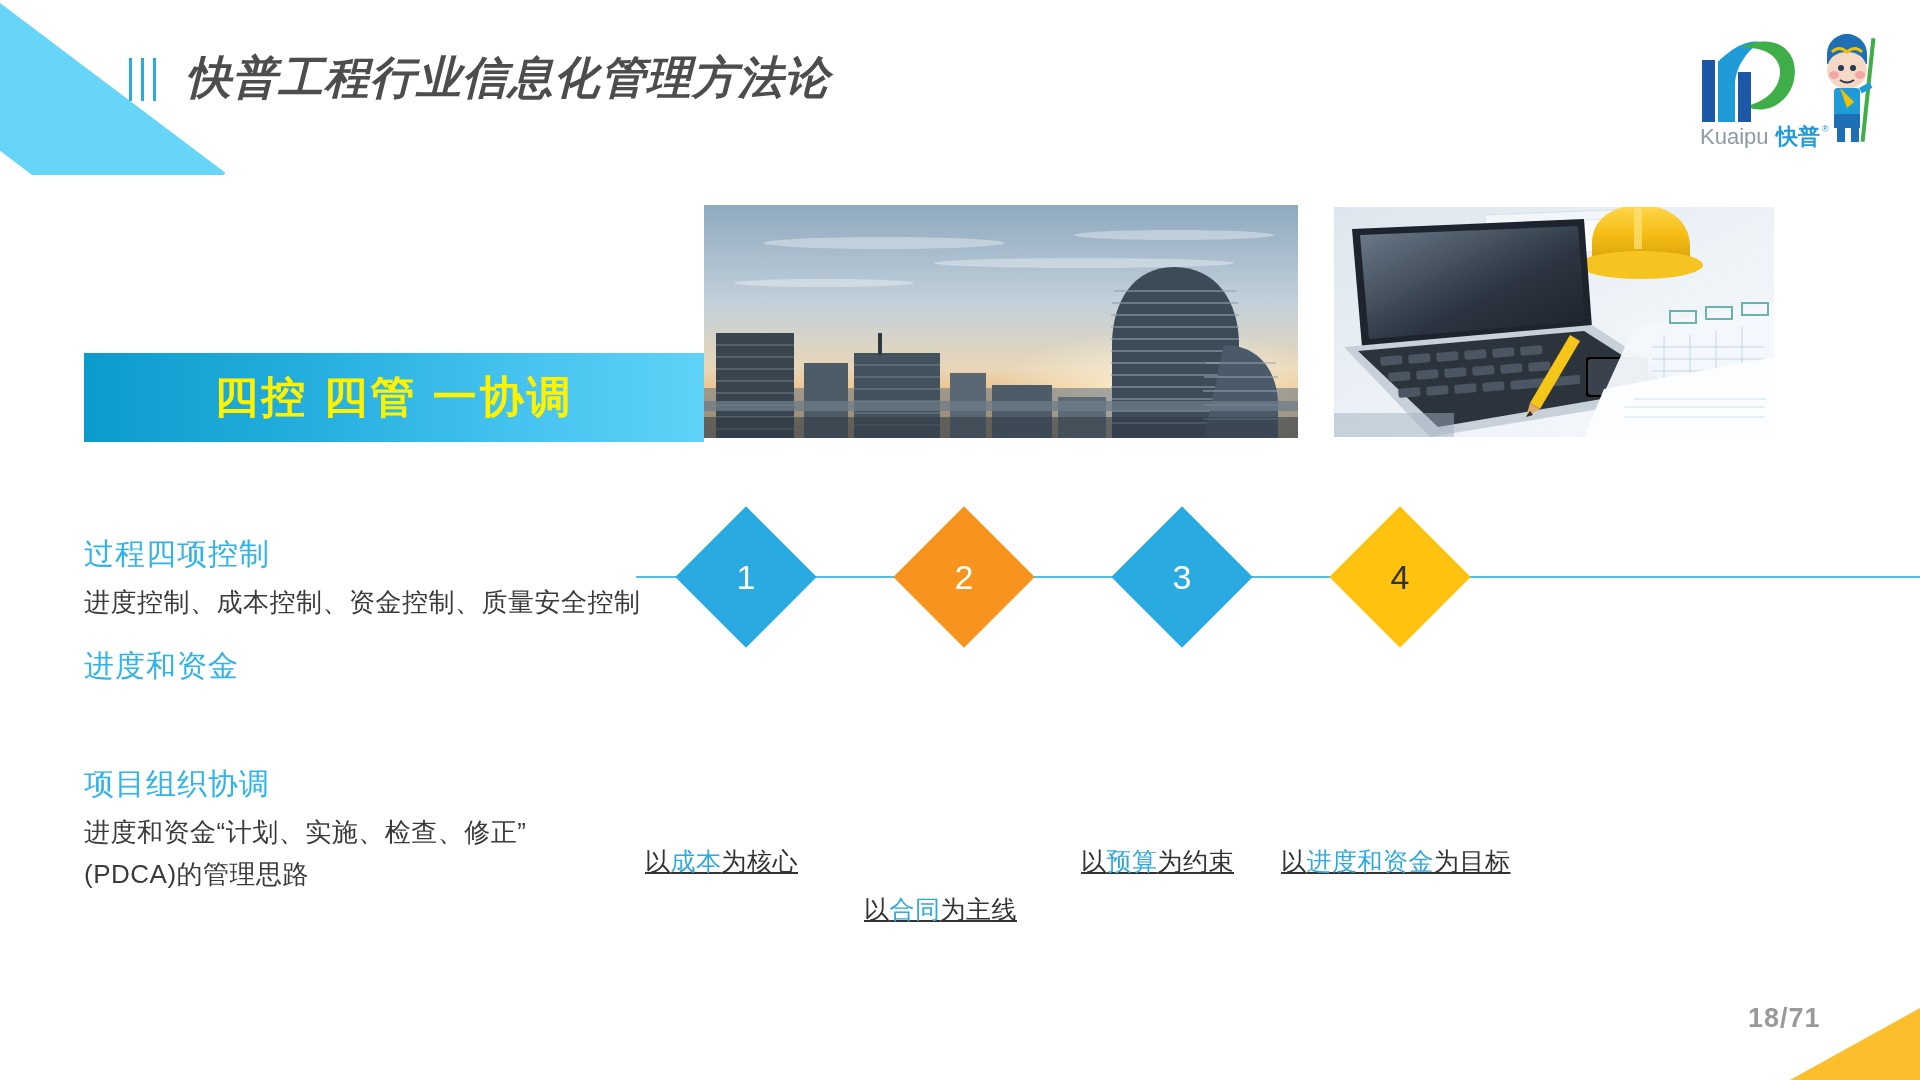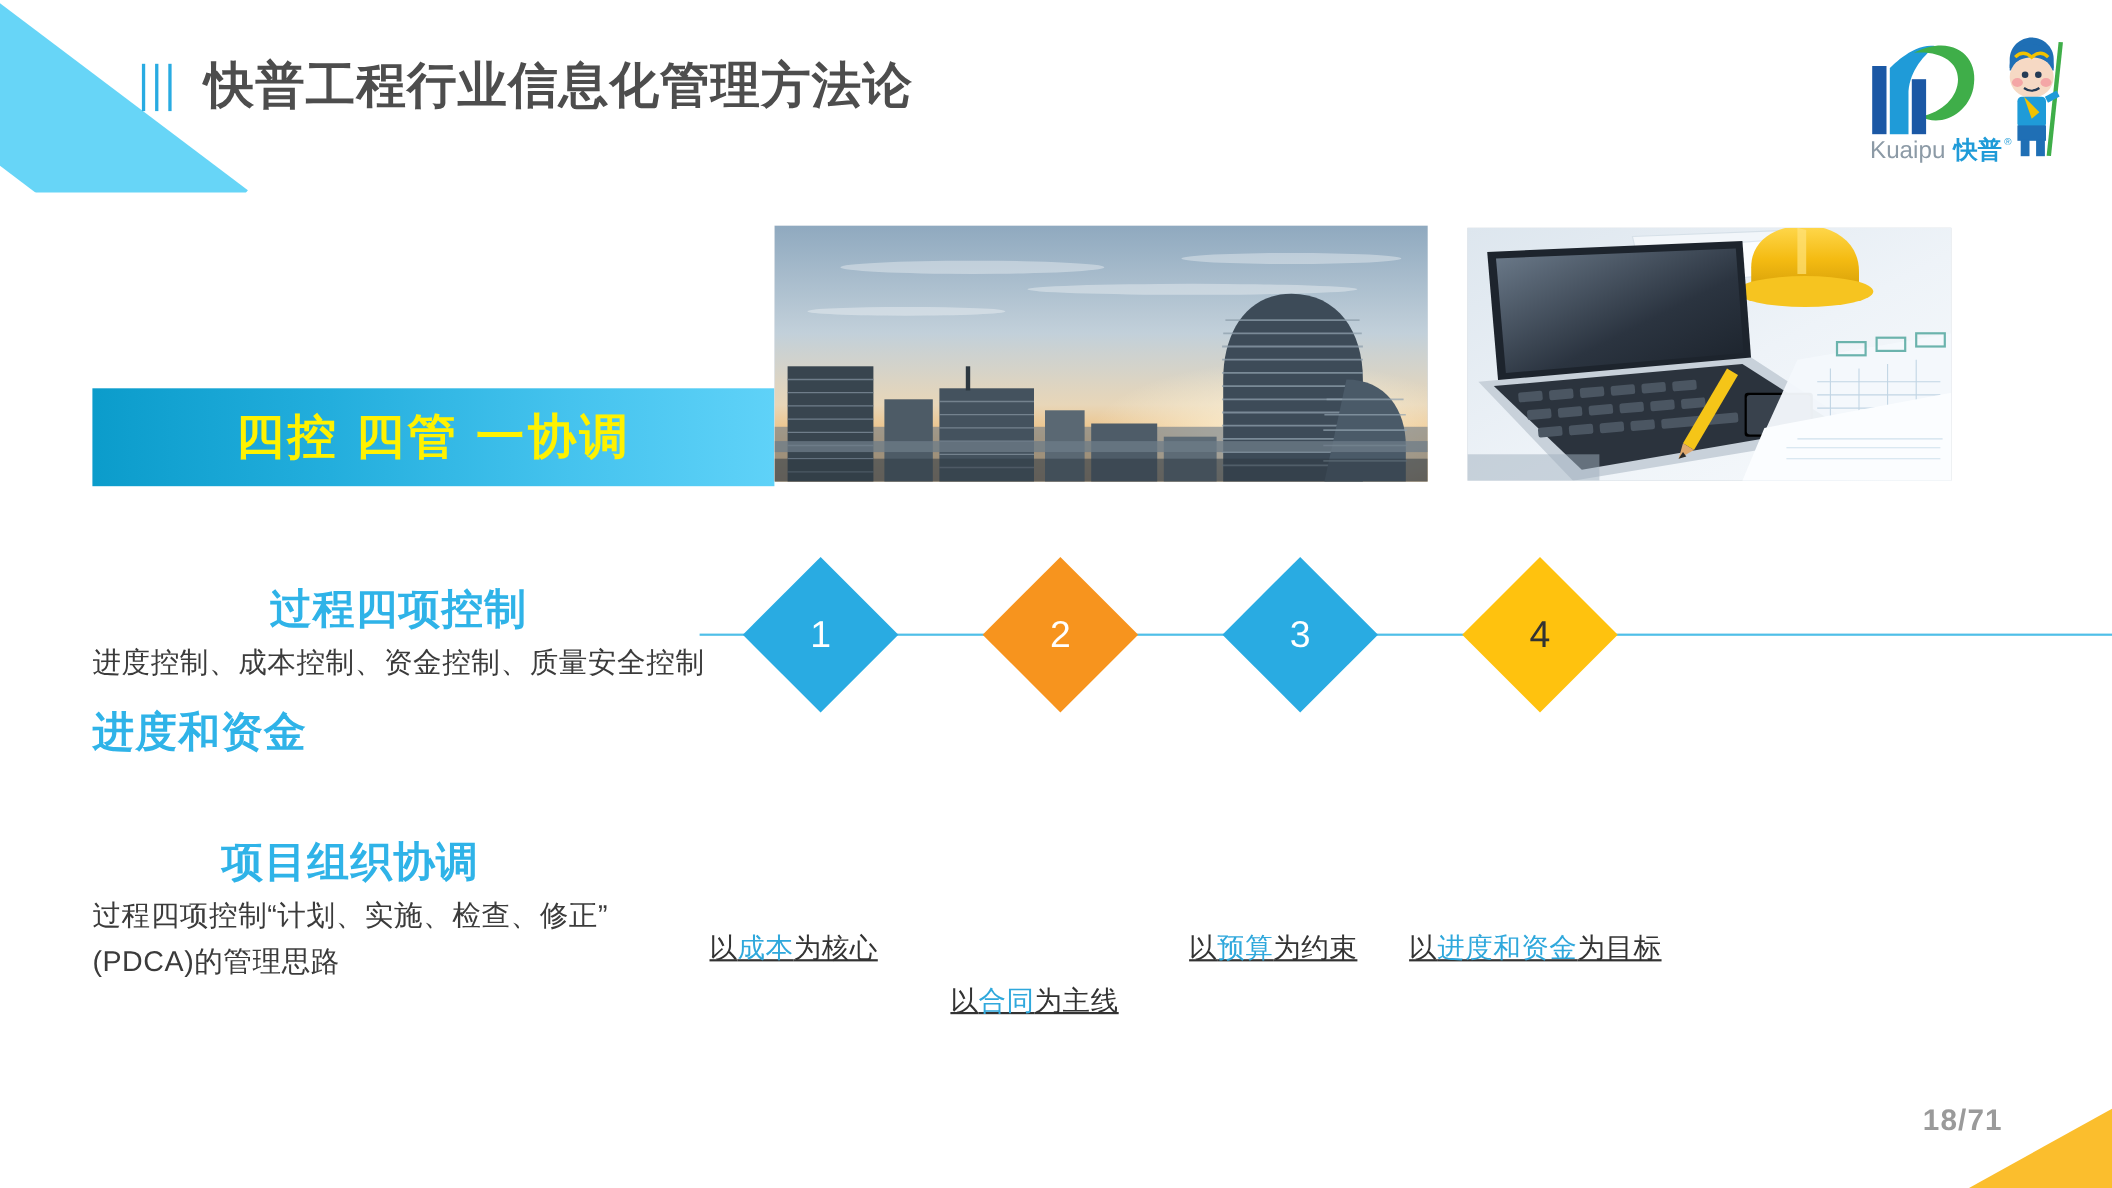--- a/index.html
+++ b/index.html
@@ -12,36 +12,36 @@
 
   
   .corner-stripe{position:absolute;left:-150px;top:-110px;width:470px;height:118px;
     background:#67D5F7;transform:rotate(37deg);transform-origin:left top;}
   .corner-clip{position:absolute;left:0;top:0;width:330px;height:175px;overflow:hidden;}
 
   
   .title-bars{position:absolute;left:129px;top:58px;display:flex;gap:9px;}
   .title-bars i{display:block;width:3px;height:43px;background:#29ABE2;}
   .page-title{position:absolute;left:186px;top:48px;font-size:45px;line-height:60px;
-    font-weight:bold;color:#4d4d4d;letter-spacing:1px;white-space:nowrap;}
+    font-weight:bold;color:#4d4d4d;letter-spacing:1px;white-space:nowrap;font-style:italic;}
 
   
   .logo{position:absolute;left:1694px;top:28px;width:190px;height:120px;}
   .logo svg{display:block;}
 
   
   .banner{position:absolute;left:84px;top:353px;width:620px;height:89px;
     background:linear-gradient(to right,#0B9CCB 0%,#23AEDD 35%,#45C3EE 70%,#5FD2F8 100%);}
   .banner-text{position:absolute;left:0;top:0;width:620px;height:89px;
     display:flex;align-items:center;justify-content:center;
     font-size:44px;font-weight:bold;color:#FFF200;letter-spacing:3px;}
 
   
   .block{position:absolute;left:84px;}
-  .block h3{margin:0;font-size:38px;font-weight:bold;color:#2FB3E8;line-height:42px;letter-spacing:1px;text-align:center;}
+  .block h3{margin:0;font-size:30px;font-weight:normal;color:#2FB3E8;line-height:42px;letter-spacing:1px;}
   .block p{margin:6px 0 0 0;font-size:26px;color:#3b3b3b;line-height:42px;letter-spacing:0.5px;}
   #blk1{top:533px;}
   #blk2{top:645px;}
   #blk3{top:763px;}
 
   
   .photo{position:absolute;overflow:hidden;background:#cfd8df;}
   #photo-city{left:704px;top:205px;width:594px;height:233px;}
   #photo-desk{left:1334px;top:207px;width:440px;height:230px;}
   .photo svg{display:block;width:100%;height:100%;}
@@ -121,21 +121,21 @@
     <h3>过程四项控制</h3>
     <p>进度控制、成本控制、资金控制、质量安全控制</p>
   </div>
 
   <div class="block" id="blk2">
     <h3>进度和资金</h3>
   </div>
 
   <div class="block" id="blk3">
     <h3>项目组织协调</h3>
-    <p>过程四项控制“计划、实施、检查、修正”</p>
+    <p>进度和资金“计划、实施、检查、修正”</p>
     <p style="margin-top:0">(PDCA)的管理思路</p>
   </div>
 
   <div class="photo" id="photo-city">
     <svg viewBox="0 0 594 233" preserveAspectRatio="none" xmlns="http://www.w3.org/2000/svg">
       <defs>
         <linearGradient id="sky" x1="0" y1="0" x2="0" y2="1">
           <stop offset="0%" stop-color="#8fa9bf"></stop>
           <stop offset="42%" stop-color="#c2d0da"></stop>
           <stop offset="70%" stop-color="#e8d6b8"></stop>

